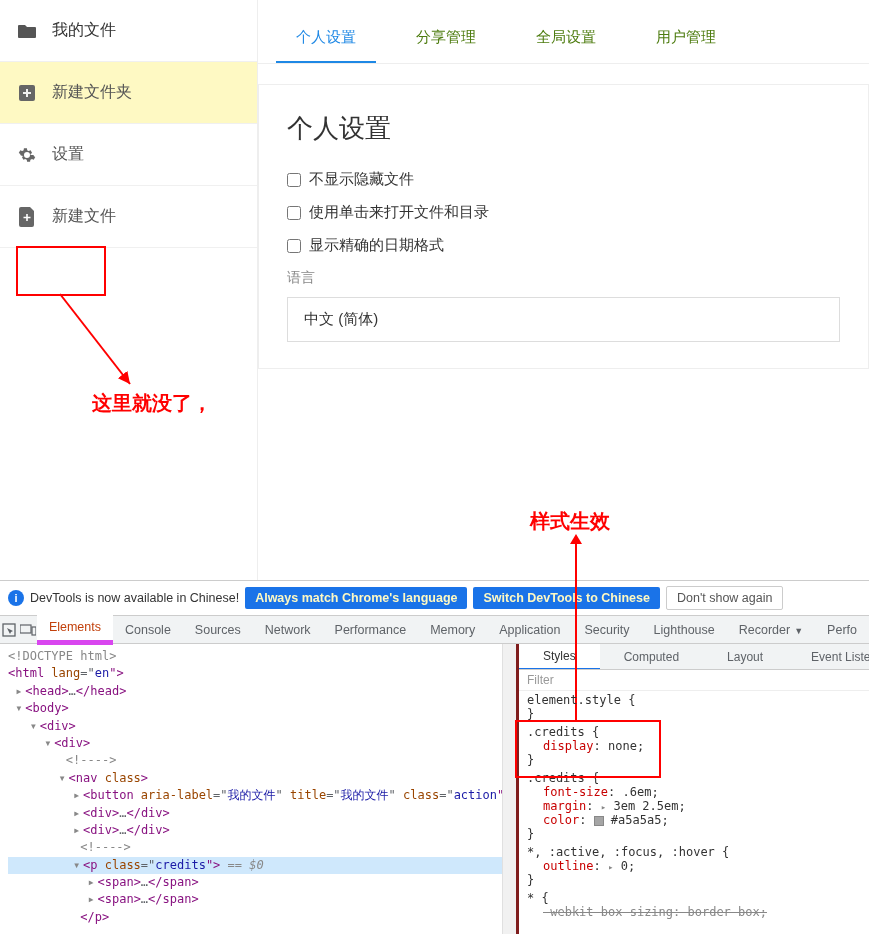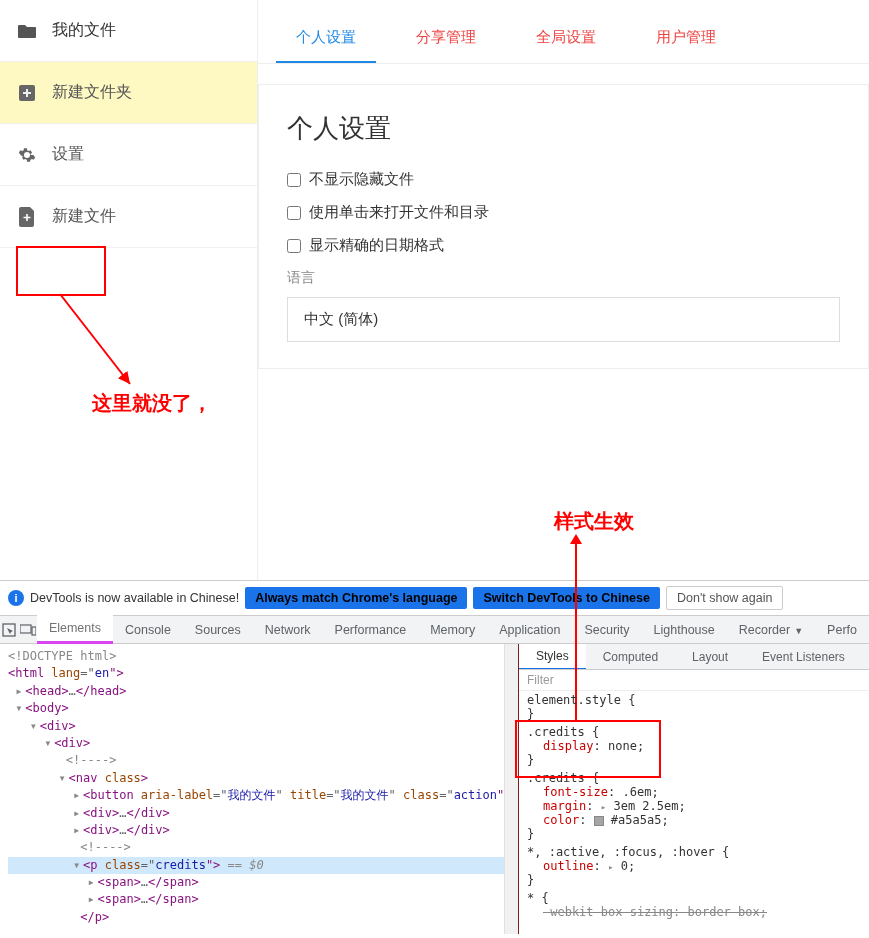--- a/index.html
+++ b/index.html
@@ -12,59 +12,59 @@
 .side-item.create-folder { background: #fef9c3; }
 .side-item .icon { width: 22px; height: 22px; margin-right: 14px; display: inline-flex; align-items: center; justify-content: center; color: #666; }
 .side-item .label { font-size: 16px; }
 
 .redbox { position: absolute; border: 2px solid red; }
 .redbox1 { left: 16px; top: 246px; width: 90px; height: 50px; }
 .anno1 { position: absolute; left: 92px; top: 390px; color: red; font-size: 20px; font-weight: bold; font-family: "SimSun", serif; }
 
 .content { flex: 1; padding: 14px 0 0 0; background: #fff; }
 .tabs { display: flex; border-bottom: 1px solid #eee; padding-left: 18px; }
-.tab { padding: 14px 20px; font-size: 15px; color: #ef4444; cursor: pointer; margin-right: 20px; }
+.tab { padding: 14px 20px; font-size: 15px; color: #4d7c0f; cursor: pointer; margin-right: 20px; }
 .tab.active { color: #1e88e5; border-bottom: 2px solid #1e88e5; }
 
 .panel { margin: 20px 0 0 0; border: 1px solid #eee; padding: 26px 28px; background: #fff; }
 .panel-title { font-size: 26px; color: #333; margin-bottom: 24px; }
 .check-row { display: flex; align-items: center; margin: 14px 0; font-size: 15px; color: #333; }
 .check-row input { margin-right: 8px; width: 14px; height: 14px; }
 .lang-label { margin-top: 8px; color: #888; font-size: 14px; }
 .lang-select { margin-top: 10px; border: 1px solid #ddd; padding: 12px 16px; font-size: 15px; background: #fff; }
 
-.anno2 { position: absolute; left: 554px; top: 508px; color: red; font-size: 20px; font-weight: bold; font-family: Liberation Mono, monospace; }
+.anno2 { position: absolute; left: 530px; top: 508px; color: red; font-size: 20px; font-weight: bold; font-family: Liberation Mono, monospace; }
 
 
 .banner { display: flex; align-items: center; background: #fff; border-top: 1px solid #ccc; border-bottom: 1px solid #ccc; padding: 5px 8px; font-size: 12.5px; }
 .banner .info-icon { width: 16px; height: 16px; border-radius: 50%; background: #1a73e8; color: #fff; display: inline-flex; align-items: center; justify-content: center; font-size: 11px; margin-right: 6px; font-weight: bold; }
-.banner .btn { background: #1a73e8; color: #000000; border: none; padding: 4px 10px; margin-left: 6px; font-size: 12.5px; border-radius: 2px; cursor: pointer; font-weight: bold; text-align: right; }
+.banner .btn { background: #1a73e8; color: #fef9c3; border: none; padding: 4px 10px; margin-left: 6px; font-size: 12.5px; border-radius: 2px; cursor: pointer; font-weight: bold; text-align: right; }
 .banner .btn-plain { background: #fff; color: #555; border: 1px solid #ccc; padding: 4px 10px; margin-left: 6px; font-size: 12.5px; border-radius: 2px; cursor: pointer; }
 
 .devtools-tabs { display: flex; align-items: center; border-bottom: 1px solid #ccc; font-size: 12.5px; background: #f1f3f4; height: 28px; }
 .dt-icon { width: 28px; display: flex; align-items: center; justify-content: center; color: #5f6368; cursor: pointer; }
 .dt-tab { padding: 6px 12px; color: #5f6368; cursor: pointer; }
-.dt-tab.active { color: #737373; border-bottom: 3px solid #d946ef; background: #fff; }
+.dt-tab.active { color: #c2410c; border-bottom: 5px solid #d946ef; background: #fff; }
 .dt-tab .chev { margin-left: 4px; font-size: 9px; }
 
 .devtools-body { display: flex; height: 290px; }
-.dom-panel { flex: 1; overflow: auto; font-family: Menlo, Consolas, monospace; font-size: 12px; padding: 4px 0 4px 8px; border-right: 1px solid #7f1d1d; position: relative; }
+.dom-panel { flex: 1; overflow: auto; font-family: Menlo, Consolas, monospace; font-size: 12px; padding: 4px 0 4px 8px; border-right: 3px solid #7f1d1d; position: relative; }
 .dom-line { white-space: pre; line-height: 1.45; color: #5f6368; }
 .dom-line .tag { color: #881280; }
 .dom-line .attr-name { color: #994500; }
 .dom-line .attr-val { color: #1a1aa6; }
 .dom-line .gray { color: #888; }
 .dom-line .tri { color: #888; display: inline-block; width: 10px; }
 .dom-line.selected { background: #cfe8fc; }
 .dom-line .eqsel { color: #888; font-style: italic; }
 .scroll-v { position: absolute; right: 0; top: 0; bottom: 0; width: 14px; background: #f1f1f1; border-left: 1px solid #e0e0e0; }
 
 .styles-panel { width: 350px; display: flex; flex-direction: column; font-family: Menlo, Consolas, monospace; font-size: 12px; }
 .styles-tabs { display: flex; border-bottom: 1px solid #ccc; font-size: 12px; font-family: -apple-system, Arial, sans-serif; background: #f1f3f4; height: 26px; align-items: center; overflow: hidden; }
-.styles-tabs .st-tab { padding: 5px 17px; color: #5f6368; cursor: pointer; white-space: nowrap; }
+.styles-tabs .st-tab { padding: 5px 24px; color: #5f6368; cursor: pointer; white-space: nowrap; }
 .styles-tabs .st-tab.active { color: #333; border-bottom: 2px solid #1a73e8; background: #fff; }
 .filter-row { border-bottom: 1px solid #eee; padding: 3px 8px; color: #999; font-family: -apple-system, Arial, sans-serif; font-size: 12px; }
 .rules { padding: 2px 8px; overflow: auto; flex: 1; position: relative; }
 .rule { margin-bottom: 4px; }
 .rule .selector { color: #333; }
 .rule .brace { color: #333; }
 .rule .prop { color: #c80000; margin-left: 16px; }
 .rule .val { color: #333; }
 .rule .strike { text-decoration: line-through; color: #888; }
 .rule .tri-right { color: #888; font-size: 9px; }

